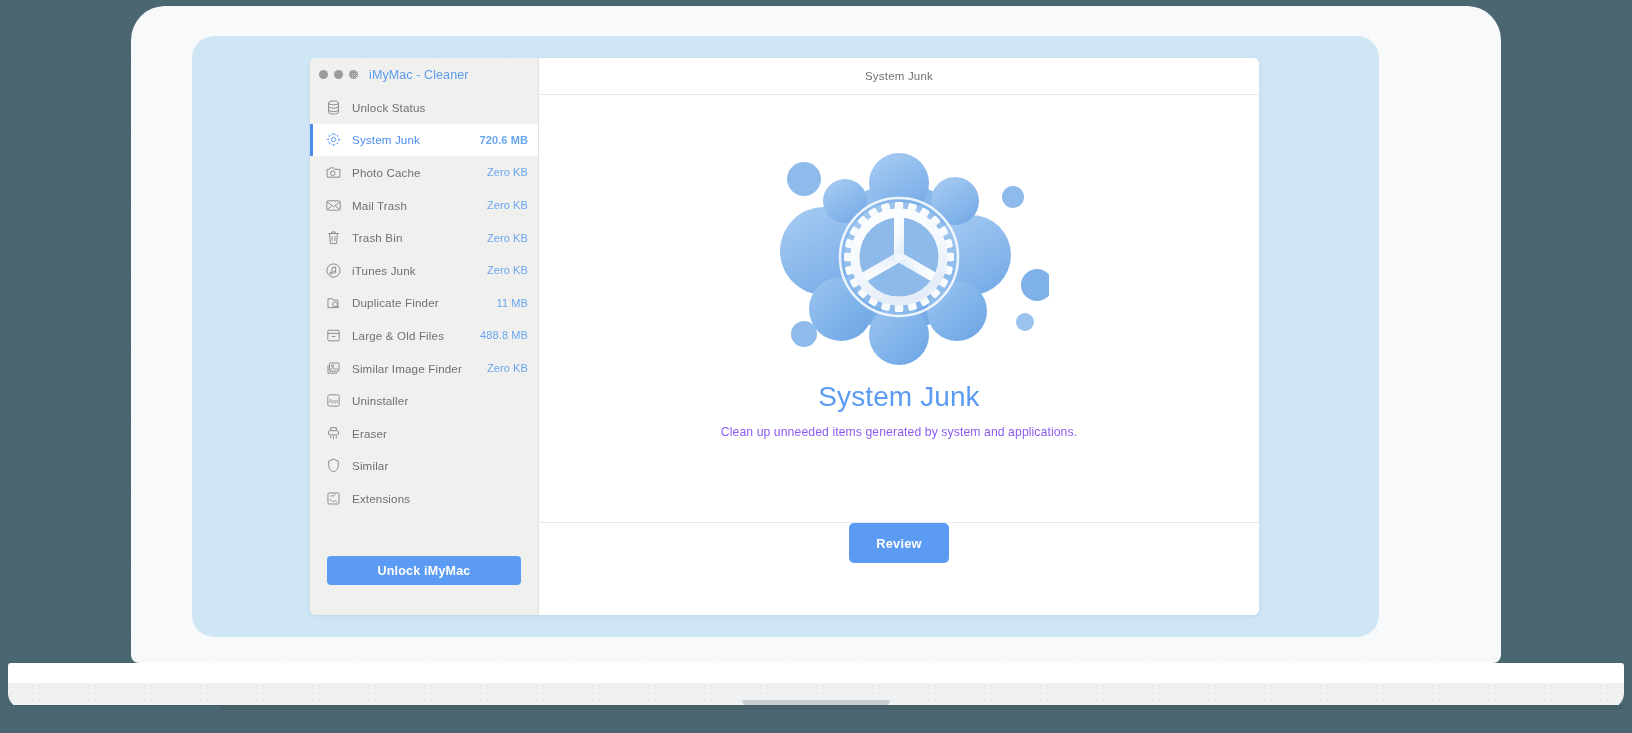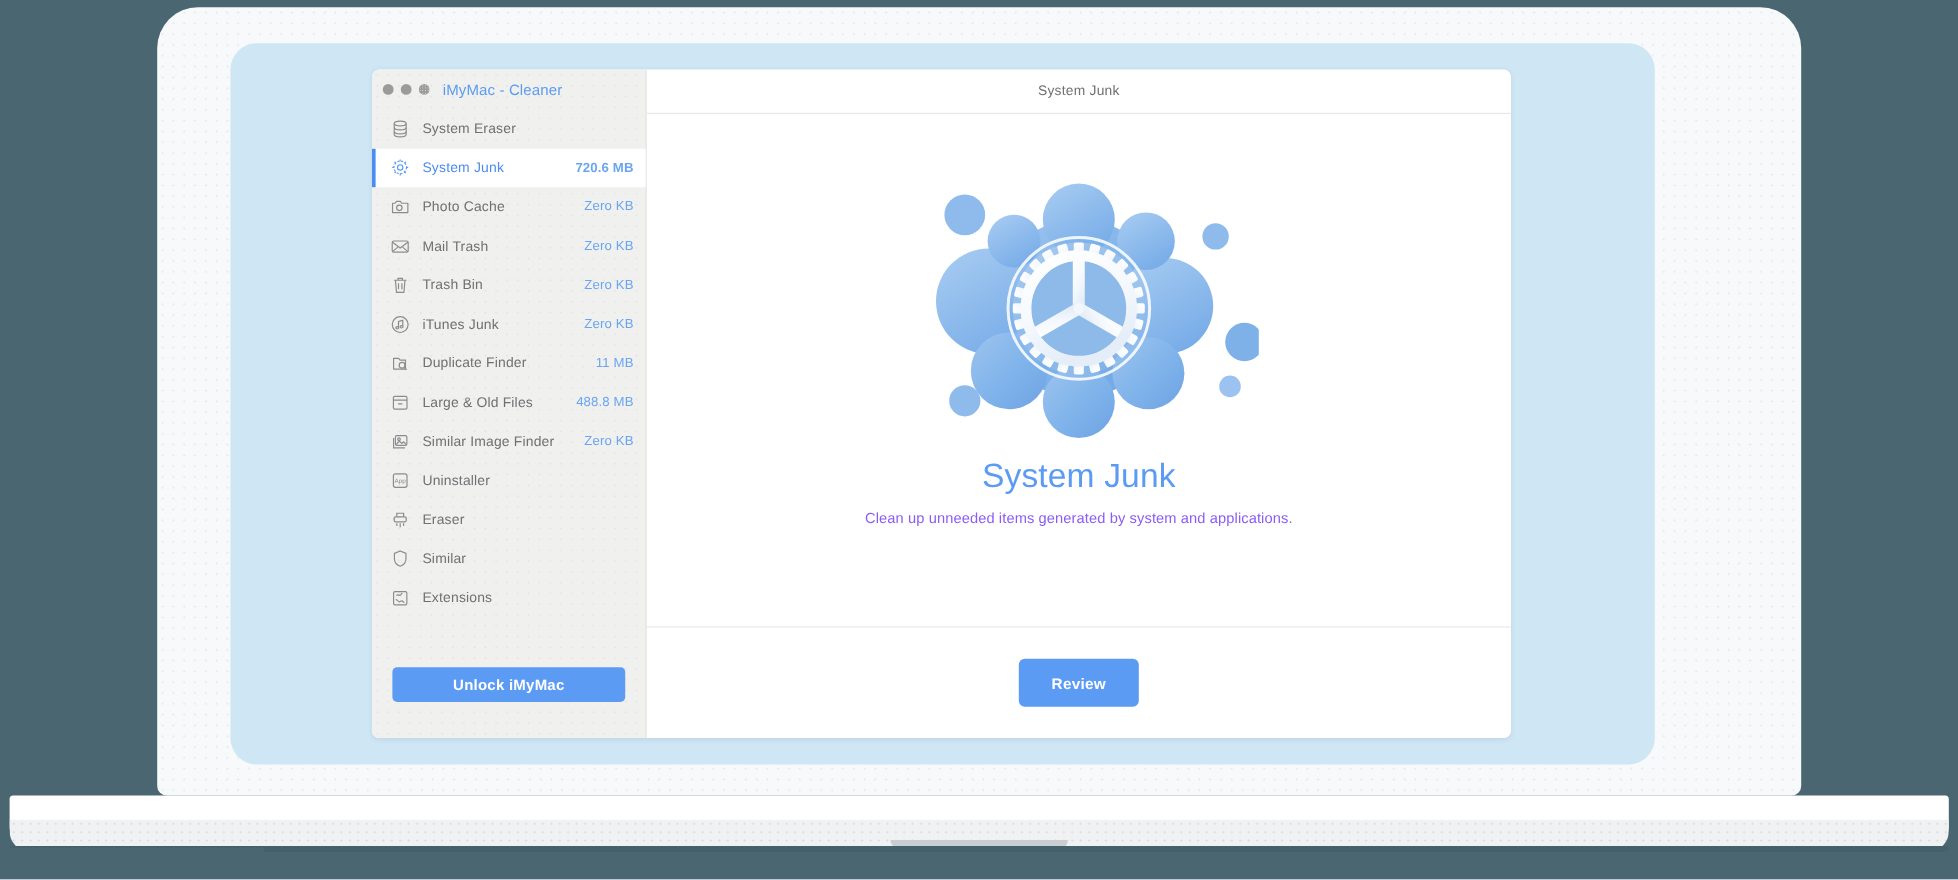--- a/index.html
+++ b/index.html
@@ -279,21 +279,20 @@
   #hero-subtitle {
     margin-top: 12px;
     font-size: 12.2px;
     color: #8b5cf6;
     letter-spacing: 0.1px;
   }
   #content-footer {
     height: 92px;
     flex: 0 0 auto;
     display: flex;
-    align-items: center;
     justify-content: center;
   }
   #review-button {
     width: 100px;
     height: 40px;
     background: #5b9bf3;
     border: none;
     border-radius: 5px;
     color: #ffffff;
     font-size: 12.8px;
@@ -327,21 +326,21 @@
           <div class="nav-item">
             <span class="accent"></span>
             <span class="nav-icon">
               <svg viewBox="0 0 24 24" fill="none" stroke="#8b8c8e" stroke-width="1.4">
                 <ellipse cx="12" cy="5.5" rx="7" ry="2.8"></ellipse>
                 <path d="M5 5.5v13c0 1.5 3.1 2.8 7 2.8s7-1.3 7-2.8v-13"></path>
                 <path d="M5 10.2c0 1.5 3.1 2.8 7 2.8s7-1.3 7-2.8"></path>
                 <path d="M5 15c0 1.5 3.1 2.8 7 2.8s7-1.3 7-2.8"></path>
               </svg>
             </span>
-            <span class="nav-label">System Eraser</span>
+            <span class="nav-label">Unlock Status</span>
           </div>
           <div class="nav-item active">
             <span class="accent"></span>
             <span class="nav-icon">
               <svg viewBox="0 0 24 24" fill="none" stroke="#5b9bf3" stroke-width="1.4">
                 <circle cx="12" cy="12" r="3.1"></circle>
                 <path d="M12 2.6v2.2M12 19.2v2.2M21.4 12h-2.2M4.8 12H2.6M18.6 5.4l-1.6 1.6M7 17l-1.6 1.6M18.6 18.6L17 17M7 7 5.4 5.4"></path>
                 <circle cx="12" cy="12" r="7.4" stroke-dasharray="2.4 2"></circle>
               </svg>
             </span>

